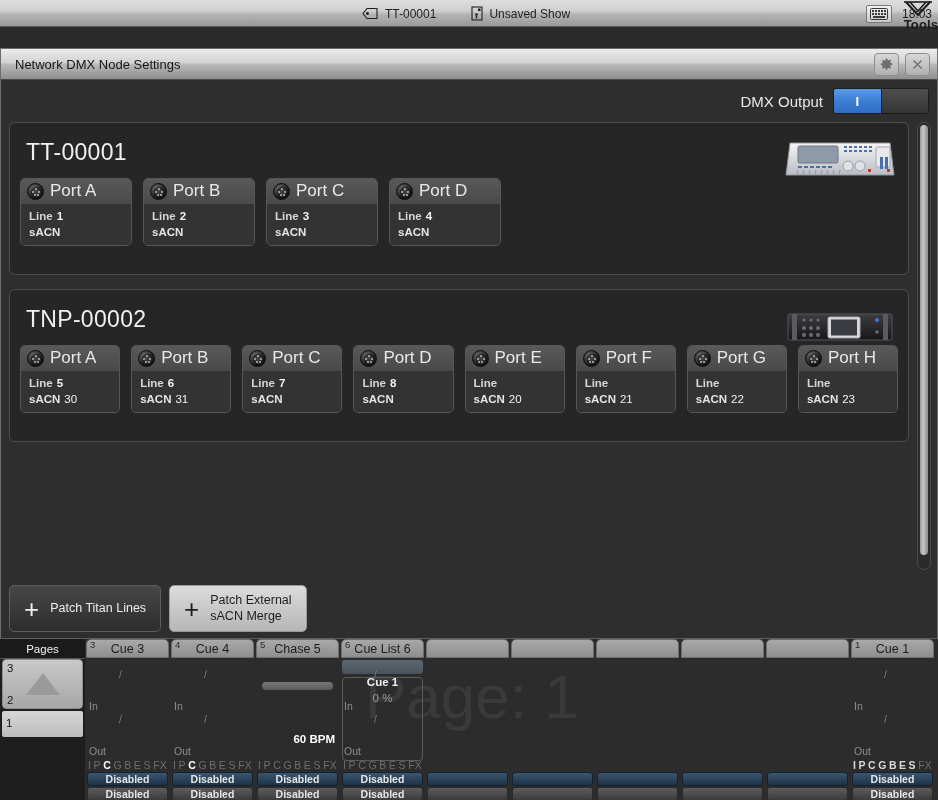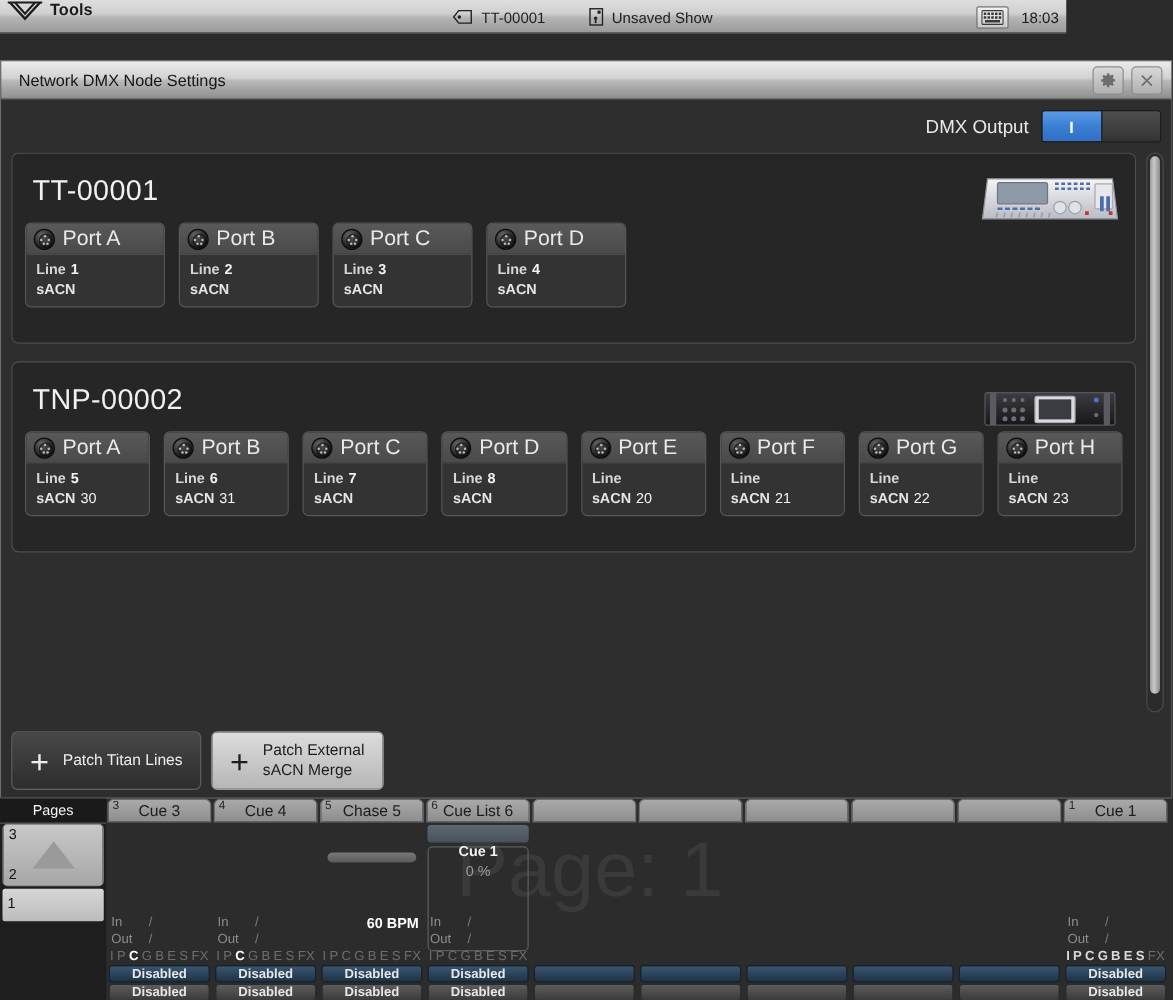--- a/index.html
+++ b/index.html
@@ -7,24 +7,24 @@
     width: 938px; height: 800px;
     background: #2b2b2b;
     font-family: "Liberation Sans", sans-serif;
     overflow: hidden;
     -webkit-font-smoothing: antialiased;
   }
   #root { position: relative; width: 938px; height: 800px; }
 
   
   .topbar {
-    position: absolute; left: 0; top: 0; width: 853px; height: 27px;
+    position: absolute; left: 0; top: 0; width: 938px; height: 27px;
     background: linear-gradient(to bottom, #dedede 0%, #cfcfcf 42%, #b4b4b4 55%, #9a9a9a 100%);
     border-bottom: 1px solid #5a5a5a;
-    display: flex; align-items: flex-start;
+    display: flex; align-items: flex-end; flex-direction: column;
   }
   .topbar-logo { width: 40px; display:flex; align-items:center; justify-content:center; }
   .topbar-tools {
     font-size: 13px; font-weight: bold; color: #1b1b1b; letter-spacing: .1px;
   }
   .topbar-center {
     position: absolute; left: 362px; top: 0; height: 27px;
     display: flex; align-items: center; gap: 7px;
   }
   .topbar-item { display:flex; align-items:center; gap:6px; font-size:12px; color:#1f1f1f; }
@@ -253,21 +253,21 @@
     background: linear-gradient(to bottom, #787878, #5b5b5b);
     border-radius: 4px;
   }
   .pb-cue { position: absolute; left: 0; right: 0; top: 18px; text-align: center; font-size: 11.5px; color: #f0f0f0; font-weight: bold; }
   .pb-pct { position: absolute; left: 0; right: 0; top: 34px; text-align: center; font-size: 11.5px; color: #9b9b9b; }
   .pb-inout {
     position: absolute; left: 3px; right: 3px; bottom: 43px;
     font-size: 10.5px; color: #8d8d8d; line-height: 13px;
   }
   .pb-inout .row { display: flex; }
-  .pb-inout .lab { width: 30px; }
+  .pb-inout .lab { width: 30px; margin-top: 32px; }
   .pb-inout .slash { color: #7c7c7c; }
   .pb-bpm {
     position: absolute; right: 4px; bottom: 56px;
     font-size: 11.5px; color: #ffffff; font-weight: bold;
   }
   .pb-flags {
     position: absolute; left: 2px; right: 2px; bottom: 30px;
     font-size: 10.5px; color: #6e6e6e; letter-spacing: .2px;
     display: flex; justify-content: space-between;
   }

